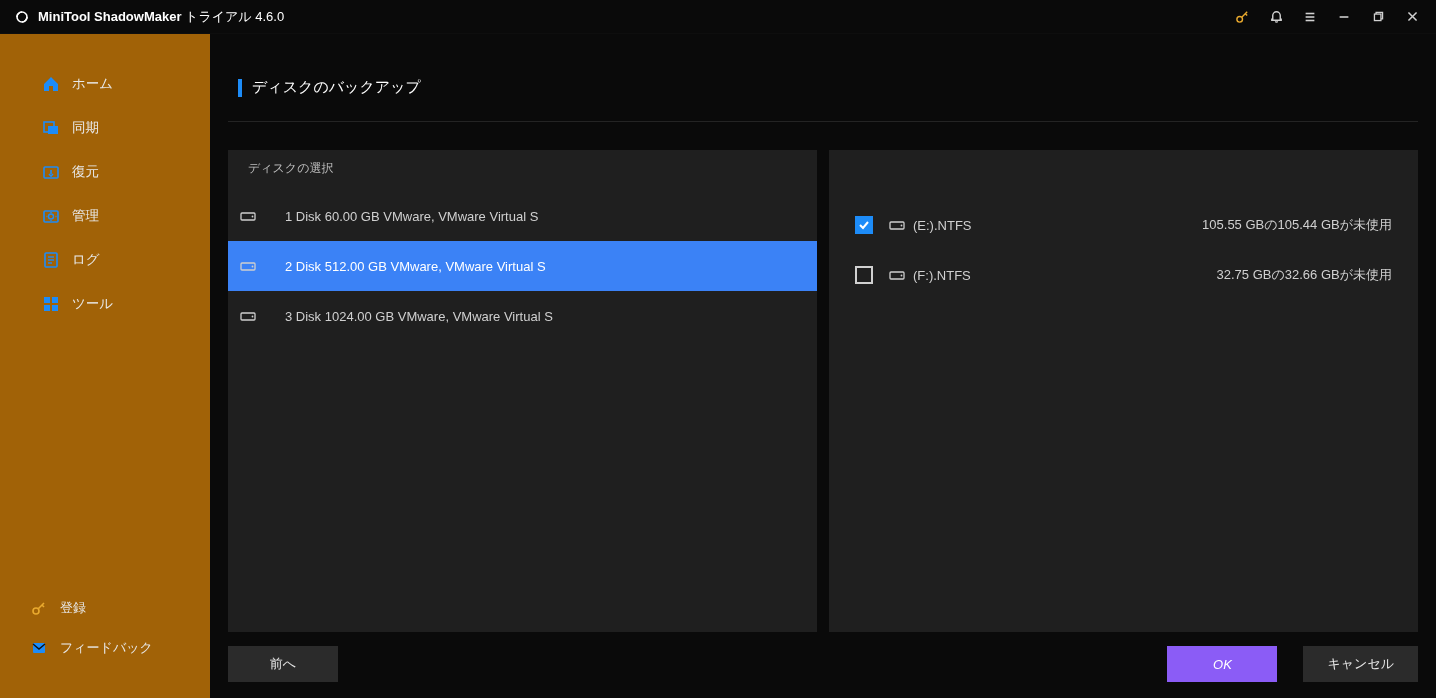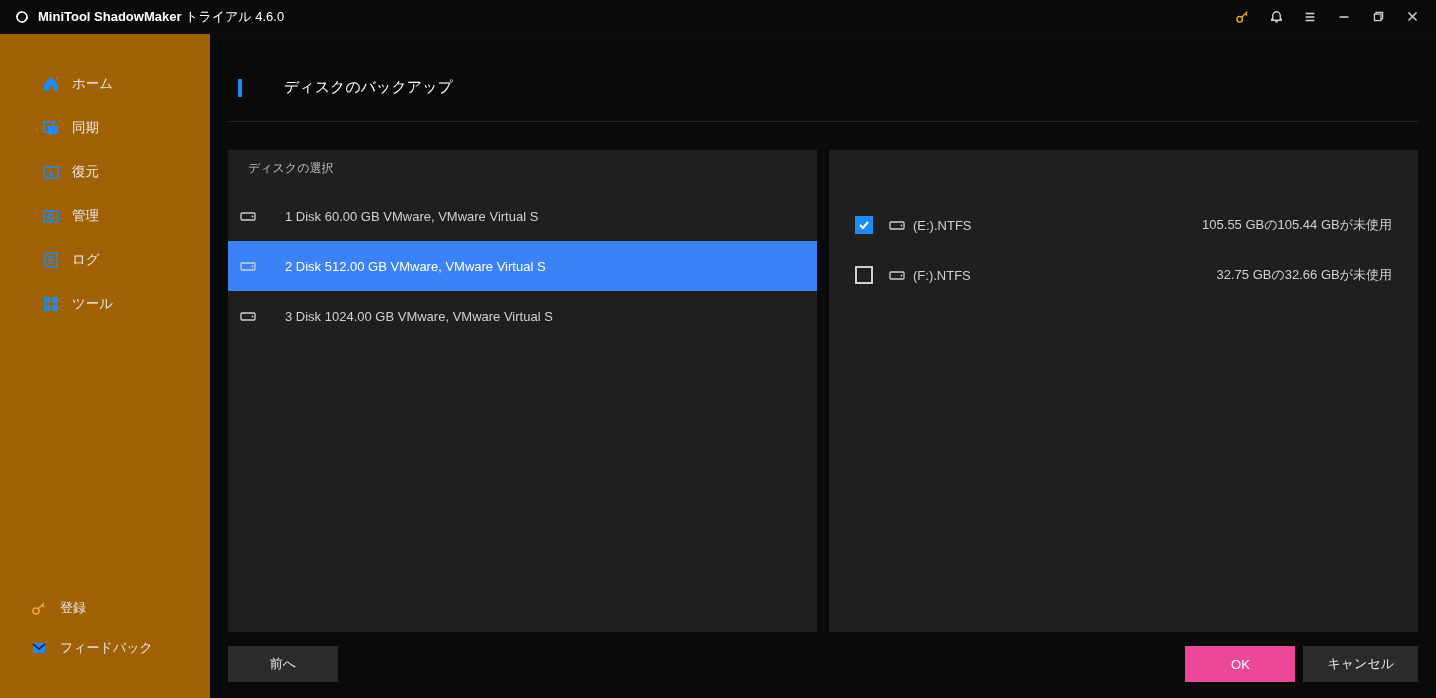--- a/index.html
+++ b/index.html
@@ -78,21 +78,20 @@
     padding: 28px 18px 12px 18px;
     display: flex;
     flex-direction: column;
     background: #0a0a0a;
   }
 
   .page-header {
     display: flex;
     align-items: center;
     margin: 16px 0 14px 10px;
-    gap: 32px;
   }
   .page-header .bar {
     width: 4px; height: 18px; background: #1d8cf8; margin-right: 10px;
   }
   .page-header .txt { font-size: 15px; color: #fff; }
   .hr { height:1px; background:#242424; margin: 10px 0 28px 0; }
 
   .panels {
     display: flex;
     gap: 12px;
@@ -144,34 +143,34 @@
   }
   .part-row .chk.checked { background:#1d8cf8; border-color:#1d8cf8; }
   .part-row .chk.checked svg { display:block; }
   .part-row .chk svg { display:none; }
   .part-row .drive-icon { margin-right: 8px; display:flex; }
   .part-row .right { margin-left:auto; color:#d0d0d0; font-size:13px; }
 
   .footer {
     display: flex;
     align-items: center;
-    gap: 8px;
+    gap: 26px;
     padding: 0 0 4px 0;
   }
   .btn {
     height: 36px;
     padding: 0 24px;
     display:flex; align-items:center; justify-content:center;
     font-size: 13px;
     background: #2b2b2b;
     color: #e8e8e8;
     cursor: pointer;
     min-width: 110px;
   }
-  .btn.primary { background:#ec4899; color:#fff; min-width:110px; }
+  .btn.primary { background:#8b5cf6; color:#fff; min-width:110px;font-style:italic; }
   .footer .spacer { flex:1; }
 </style>
 </head>
 <body>
 
 <div class="titlebar">
   <span class="app-icon">
     <svg width="16" height="16" viewBox="0 0 16 16">
         <g fill="none" stroke="#fff" stroke-width="1.6">
           <path d="M3 8 A5 5 0 1 1 8 13"></path>

